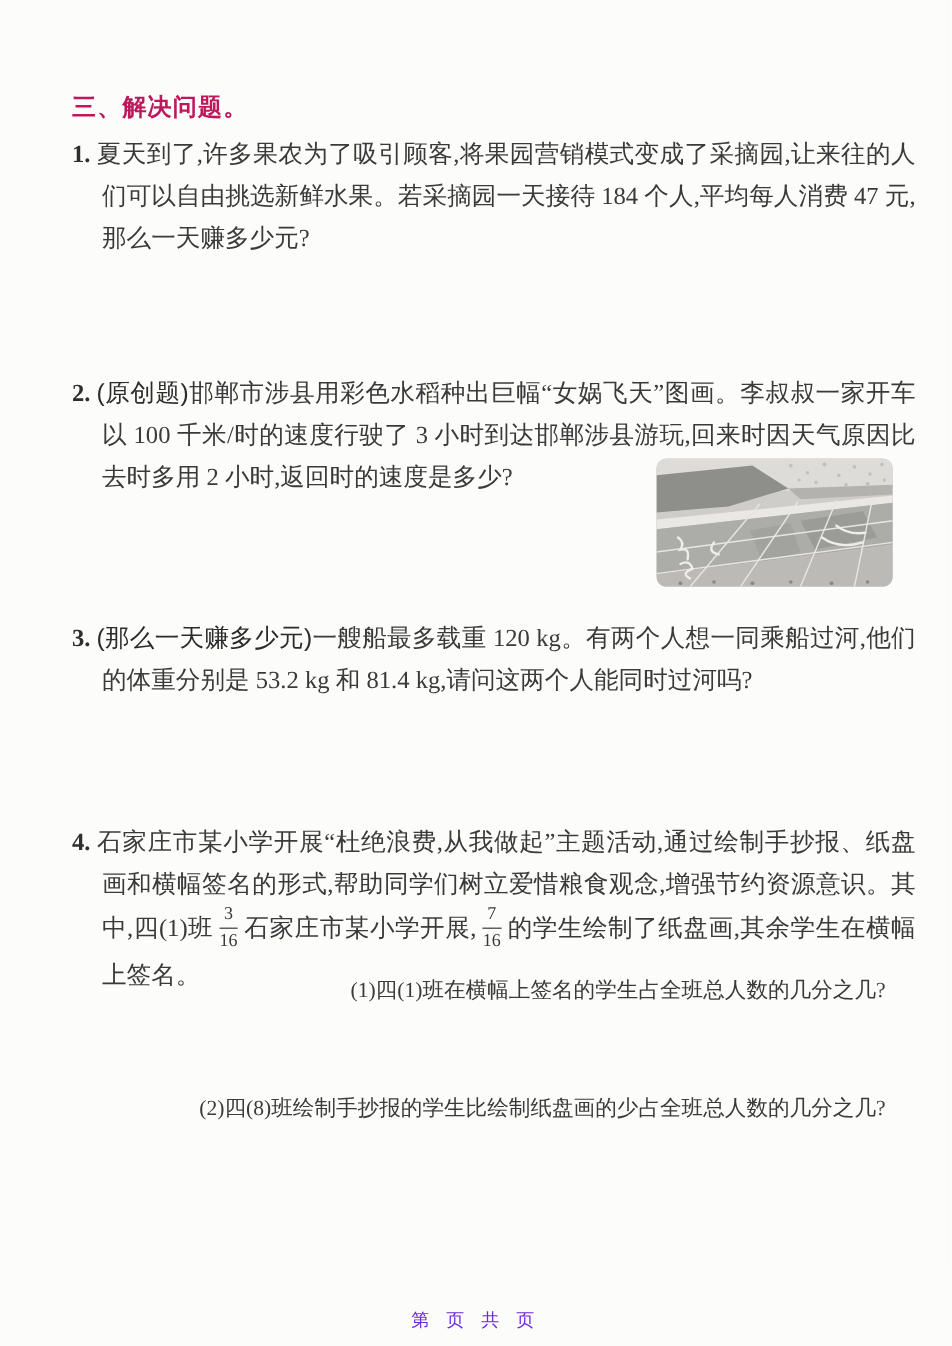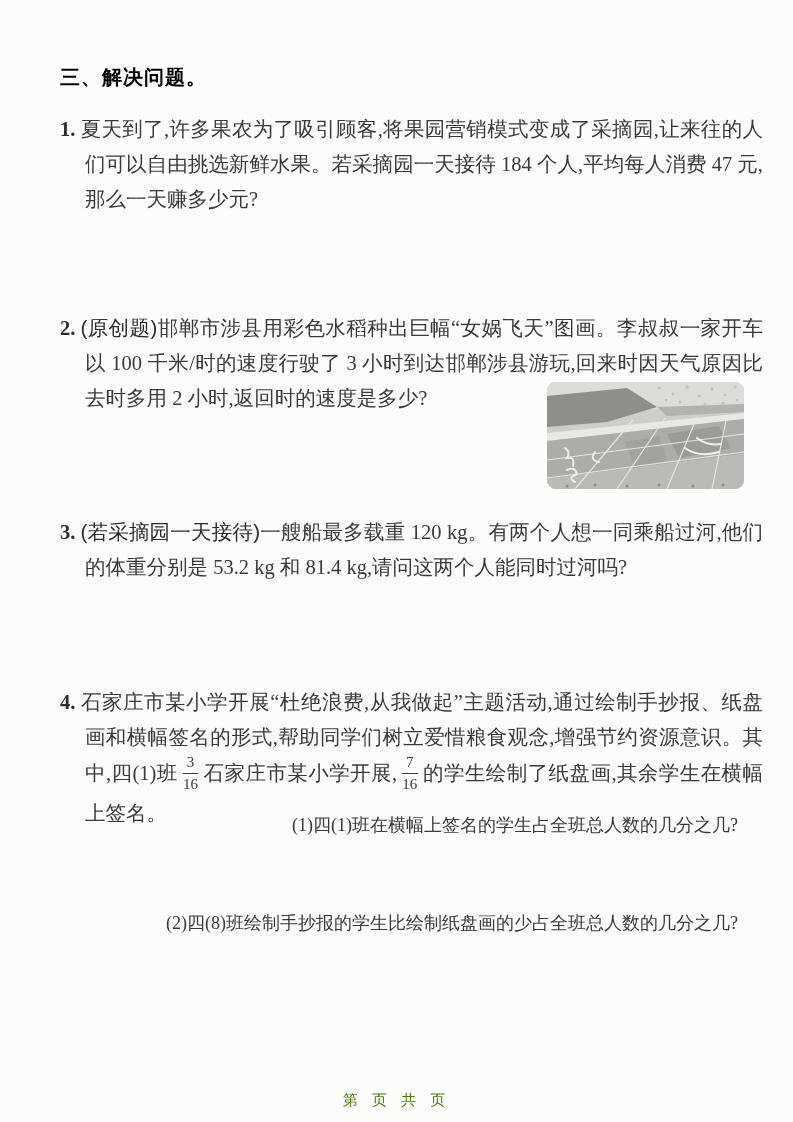--- a/index.html
+++ b/index.html
@@ -1,23 +1,23 @@
 <!DOCTYPE html>
 <html><head>
 <meta charset="utf-8">
 <style>
   html,body{margin:0;padding:0;background:#ffffff;}
   .page{
     position:relative;width:793px;height:1122px;background:#fcfcfb;
     font-family:"Liberation Serif",serif;color:#3a3a3a;overflow:hidden;
   }
   .section-header{
-    position:absolute;left:60px;top:64px;
+    position:absolute;left:60px;top:76px;
     font-family:"Liberation Sans",sans-serif;font-weight:bold;
-    font-size:20px;color:#000000;letter-spacing:1px;
+    font-size:20px;color:#be185d;letter-spacing:1px;
   }
   .problem{
     position:absolute;left:60px;width:678px;
     font-size:20.5px;line-height:35px;text-align:justify;
     padding-left:25px;text-indent:-25px;
   }
   .pnum{font-weight:bold;color:#2e2e2e;margin-right:5px;}
   .src{font-family:"Liberation Sans",sans-serif;font-weight:normal;color:#2b2b2b;}
   .frac{
     display:inline-block;vertical-align:middle;text-align:center;
@@ -32,21 +32,21 @@
   }
   .photo{
     position:absolute;left:547px;top:382px;width:197px;height:107px;
     border-radius:9px;overflow:hidden;background:#cfcdca;
     box-shadow:0 0 0 1px #e4e2df inset;
   }
   .photo svg{display:block;width:100%;height:100%;}
   .footer{
     position:absolute;left:0;top:1091px;width:100%;text-align:center;
     font-family:"Liberation Sans",sans-serif;font-size:15px;
-    letter-spacing:5px;color:#4d7c0f;
+    letter-spacing:5px;color:#6d28d9;
   }
 </style>
 </head>
 <body>
 
 <div class="page">
 
   <div class="section-header">三、解决问题。</div>
 
   <div class="problem" style="top:112px"><span class="pnum">1.</span><span>夏天到了,许多果农为了吸引顾客,将果园营销模式变成了采摘园,让来往的人们可以自由挑选新鲜水果。若采摘园一天接待 184 个人,平均每人消费 47 元,那么一天赚多少元?</span></div>
@@ -97,21 +97,21 @@
         <circle cx="20" cy="104" r="1.6"></circle>
           <circle cx="48" cy="103" r="1.5"></circle>
           <circle cx="80" cy="104" r="1.6"></circle>
         <circle cx="112" cy="103" r="1.5"></circle>
           <circle cx="146" cy="104" r="1.6"></circle>
           <circle cx="176" cy="103" r="1.5"></circle>
       </g>
     </svg>
   </div>
 
-  <div class="problem" style="top:514px"><span class="pnum">3.</span><span class="src">(若采摘园一天接待)</span><span>一艘船最多载重 120 kg。有两个人想一同乘船过河,他们的体重分别是 53.2 kg 和 81.4 kg,请问这两个人能同时过河吗?</span></div>
+  <div class="problem" style="top:514px"><span class="pnum">3.</span><span class="src">(那么一天赚多少元)</span><span>一艘船最多载重 120 kg。有两个人想一同乘船过河,他们的体重分别是 53.2 kg 和 81.4 kg,请问这两个人能同时过河吗?</span></div>
 
   <div class="problem" style="top:685px"><span class="pnum">4.</span><span>石家庄市某小学开展“杜绝浪费,从我做起”主题活动,通过绘制手抄报、纸盘画和横幅签名的形式,帮助同学们树立爱惜粮食观念,增强节约资源意识。其中,四(1)班</span><span class="frac"><span class="num">3</span><span class="den">16</span></span><span>石家庄市某小学开展,</span><span class="frac"><span class="num">7</span><span class="den">16</span></span><span>的学生绘制了纸盘画,其余学生在横幅上签名。</span></div>
 
   <div class="subq" style="top:808px">(1)四(1)班在横幅上签名的学生占全班总人数的几分之几?</div>
 
   <div class="subq" style="top:906px">(2)四(8)班绘制手抄报的学生比绘制纸盘画的少占全班总人数的几分之几?</div>
 
   <div class="footer">第 页 共 页</div>
 
 </div>

